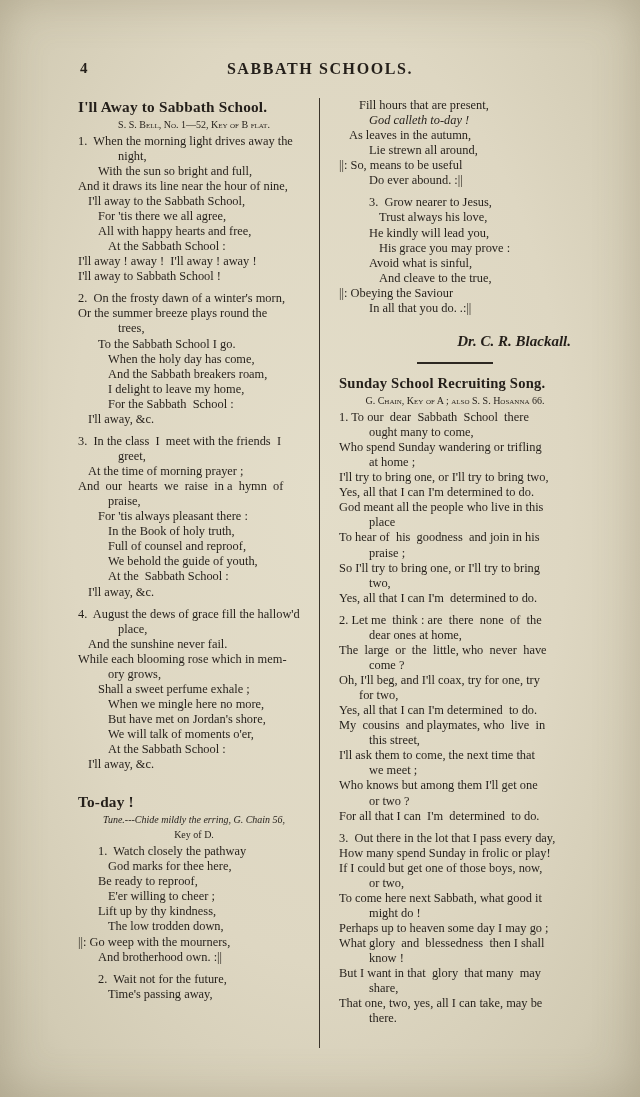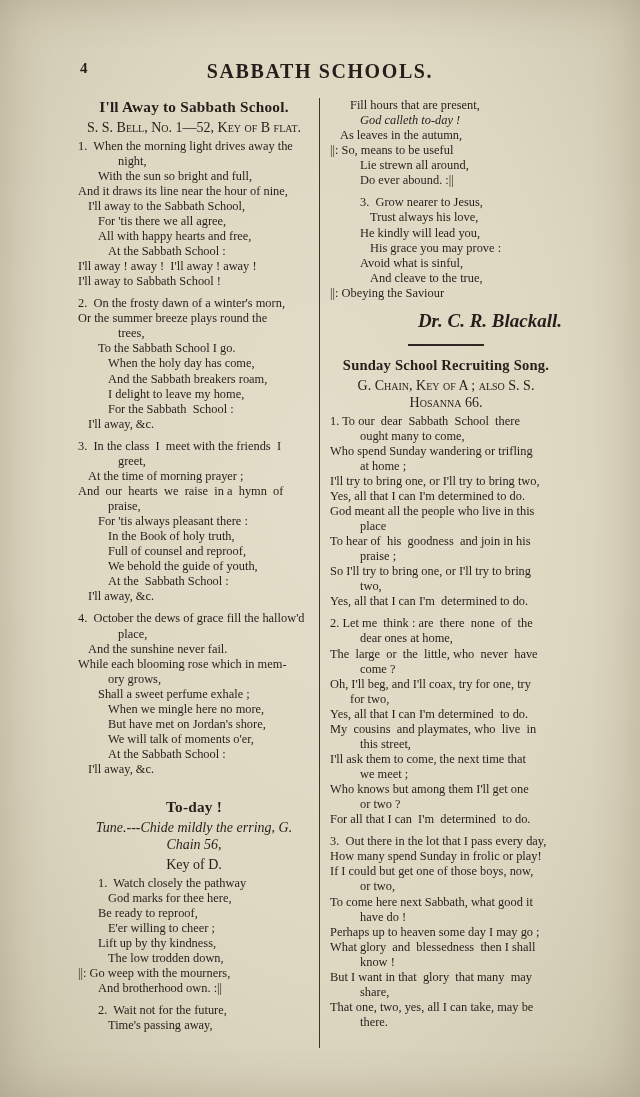--- a/index.html
+++ b/index.html
@@ -42,51 +42,51 @@
     font-size: 15px;
     font-weight: bold;
     letter-spacing: 0.5px;
   }
   .run-head {
     position: absolute;
     left: 0;
     right: 0;
     top: 0;
     text-align: center;
-    font-size: 20px;
+    font-size: 16px;
     font-weight: bold;
     letter-spacing: 1.6px;
   }
   .columns {
     position: absolute;
     top: 98px;
     left: 78px;
     width: 484px;
     height: 950px;
   }
   .col {
     position: absolute;
     top: 0;
     width: 232px;
     height: 950px;
     font-size: 12.4px;
     line-height: 1.215;
   }
   .col-left { left: 0; }
-  .col-right { left: 252px; }
+  .col-right { left: 261px; }
   .rule {
     position: absolute;
     top: 0;
     left: 241px;
     width: 1px;
     height: 950px;
     background: #3a342b;
   }
   .song-title {
-    text-align: center;
+    text-align: left;
     font-weight: bold;
     font-size: 15.3px;
     letter-spacing: 0.2px;
     margin: 0 0 2px 0;
   }
   .song-title.small {
     font-size: 14.6px;
   }
   .stanza {
     margin: 0 0 7px 0;
@@ -97,32 +97,32 @@
   }
   .i1 { padding-left: 10px; }
   .i2 { padding-left: 20px; }
   .i3 { padding-left: 30px; }
   .i4 { padding-left: 40px; }
   .ital { font-style: italic; }
   .attrib {
     text-align: right;
     font-style: italic;
     font-weight: bold;
-    font-size: 19px;
-    margin-top: 8px;
+    font-size: 15px;
+    margin-top: 16px;
   }
   .sep {
     width: 76px;
     height: 2px;
     background: #2d2821;
     margin: 12px auto 11px auto;
   }
   .credit {
     text-align: center;
-    font-size: 14px;
+    font-size: 10px;
     margin: 1px 0 3px 0;
   }
   .credit .sc { font-variant: small-caps; }
   .spacer-md { height: 14px; }
 </style>
 </head>
 <body>
 
 <div class="page">
 
@@ -172,21 +172,21 @@
         <div class="ln i3">praise,</div>
         <div class="ln i2">For 'tis always pleasant there :</div>
         <div class="ln i3">In the Book of holy truth,</div>
         <div class="ln i3">Full of counsel and reproof,</div>
         <div class="ln i3">We behold the guide of youth,</div>
         <div class="ln i3">At the  Sabbath School :</div>
         <div class="ln i1">I'll away, &amp;c.</div>
       </div>
 
       <div class="stanza">
-        <div class="ln">4.  October the dews of grace fill the hallow'd</div>
+        <div class="ln">4.  August the dews of grace fill the hallow'd</div>
         <div class="ln i4">place,</div>
         <div class="ln i1">And the sunshine never fail.</div>
         <div class="ln">While each blooming rose which in mem-</div>
         <div class="ln i3">ory grows,</div>
         <div class="ln i2">Shall a sweet perfume exhale ;</div>
         <div class="ln i3">When we mingle here no more,</div>
         <div class="ln i3">But have met on Jordan's shore,</div>
         <div class="ln i3">We will talk of moments o'er,</div>
         <div class="ln i3">At the Sabbath School :</div>
         <div class="ln i1">I'll away, &amp;c.</div>
@@ -215,33 +215,34 @@
       </div>
 
     </div>
 
     <div class="col col-right">
 
       <div class="stanza">
         <div class="ln i2">Fill hours that are present,</div>
         <div class="ln i3 ital">God calleth to-day !</div>
         <div class="ln i1">As leaves in the autumn,</div>
+        <div class="ln i3">Lie strewn all around,</div>
         <div class="ln">||: So, means to be useful</div>
-        <div class="ln i3">Lie strewn all around,</div>
         <div class="ln i3">Do ever abound. :||</div>
       </div>
 
       <div class="stanza">
         <div class="ln i3">3.  Grow nearer to Jesus,</div>
         <div class="ln i4">Trust always his love,</div>
         <div class="ln i3">He kindly will lead you,</div>
         <div class="ln i4">His grace you may prove :</div>
         <div class="ln i3">Avoid what is sinful,</div>
         <div class="ln i4">And cleave to the true,</div>
         <div class="ln">||: Obeying the Saviour</div>
+        <div class="ln i3">In all that you do. .:||</div>
       </div>
 
       <div class="attrib">Dr. C. R. Blackall.</div>
 
       <div class="sep"></div>
 
       <div class="song-title small">Sunday School Recruiting Song.</div>
       <div class="credit"><span class="sc">G. Chain, Key of A ; also S. S. Hosanna 66.</span></div>
 
       <div class="stanza">
@@ -276,21 +277,21 @@
         <div class="ln i3">or two ?</div>
         <div class="ln">For all that I can  I'm  determined  to do.</div>
       </div>
 
       <div class="stanza">
         <div class="ln">3.  Out there in the lot that I pass every day,</div>
         <div class="ln">How many spend Sunday in frolic or play!</div>
         <div class="ln">If I could but get one of those boys, now,</div>
         <div class="ln i3">or two,</div>
         <div class="ln">To come here next Sabbath, what good it</div>
-        <div class="ln i3">have do !</div>
+        <div class="ln i3">might do !</div>
         <div class="ln">Perhaps up to heaven some day I may go ;</div>
         <div class="ln">What glory  and  blessedness  then I shall</div>
         <div class="ln i3">know !</div>
         <div class="ln">But I want in that  glory  that many  may</div>
         <div class="ln i3">share,</div>
         <div class="ln">That one, two, yes, all I can take, may be</div>
         <div class="ln i3">there.</div>
       </div>
 
     </div>

